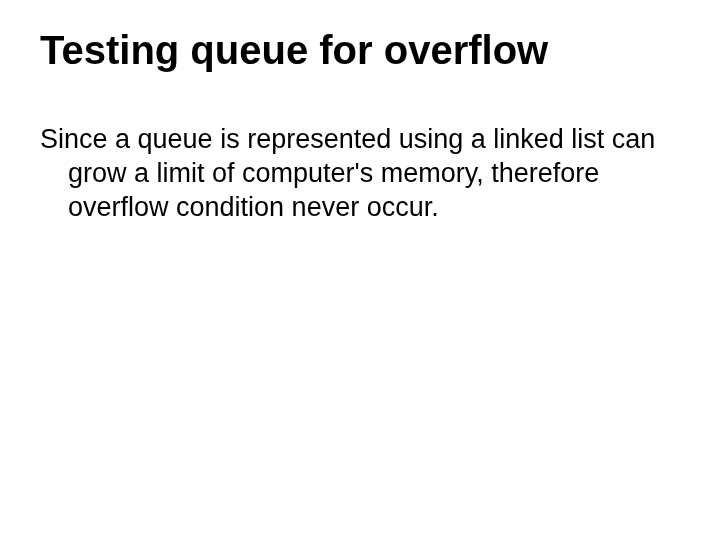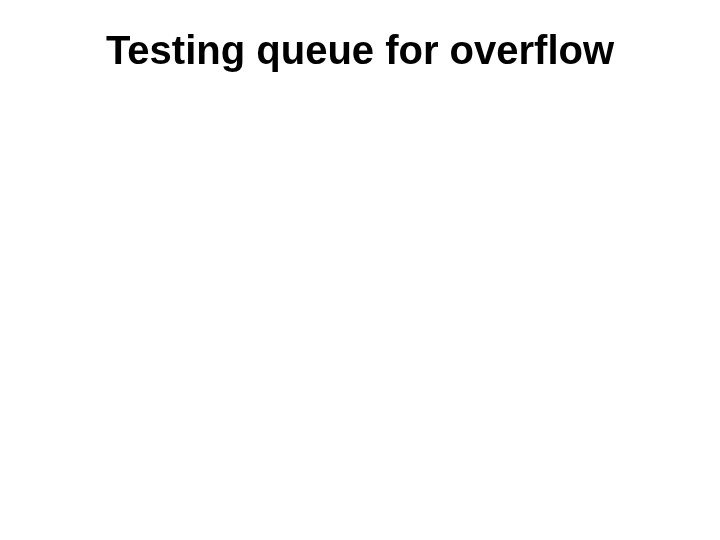--- a/index.html
+++ b/index.html
@@ -16,34 +16,36 @@
       overflow: hidden;
     }
     .slide {
       width: 100%;
       height: 100%;
       padding: 28px 40px 40px 40px;
     }
     .title {
       font-size: 40px;
       font-weight: bold;
-      text-align: center;
       margin-bottom: 50px;
       letter-spacing: 0px;
     }
     .body-text {
       font-size: 27px;
       line-height: 1.25;
       padding-left: 0px;
       padding-right: 20px;
     }
     .body-text .indent {
       display: block;
       padding-left: 28px;
       text-indent: -28px;
     }
   </style>
 </head>
 <body>
 
 <div class="slide">
   <h1 class="title">Testing queue for overflow</h1>
+  <div class="body-text">
+    <span class="indent">Since a queue is represented using a linked list can grow a limit of computer's memory, therefore overflow condition never occur.</span>
+  </div>
 </div>
 
 </body></html>

